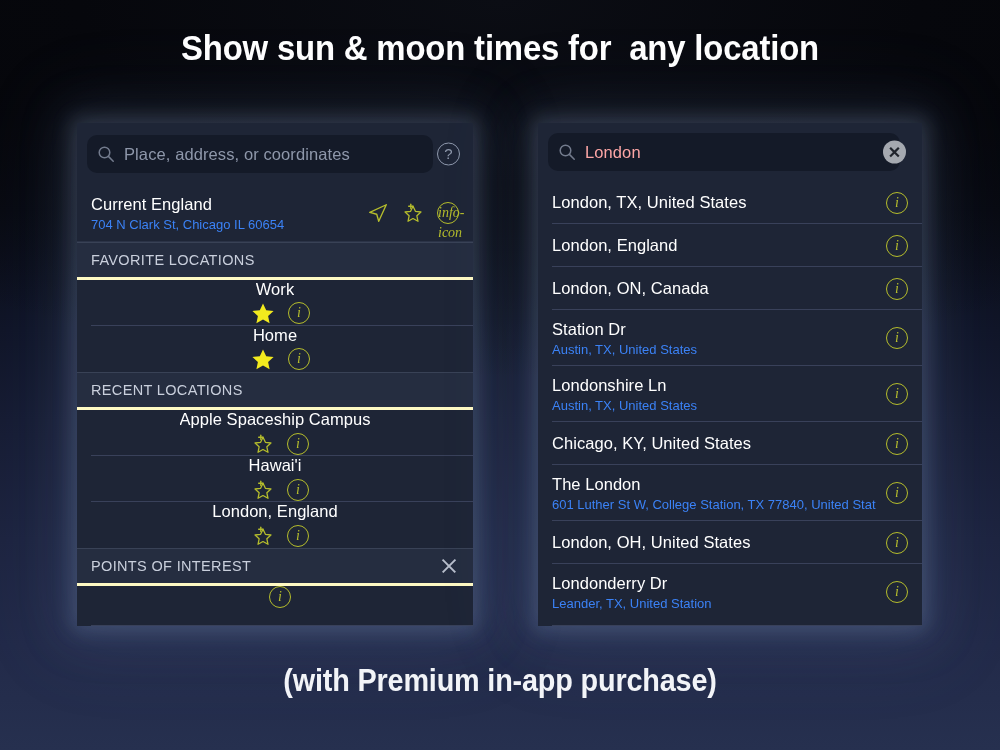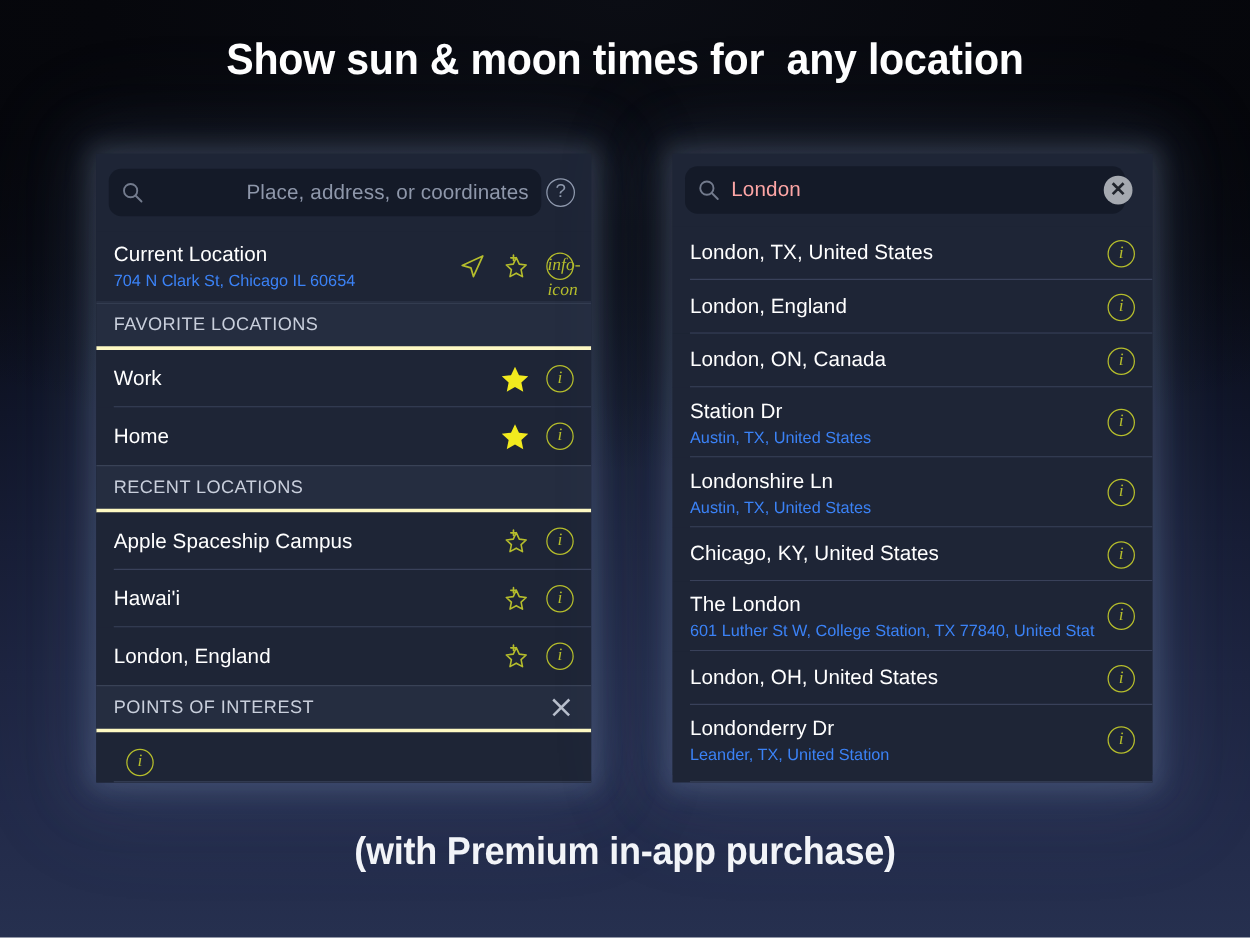--- a/index.html
+++ b/index.html
@@ -82,21 +82,21 @@
   .search-pill {
     position: relative;
     flex: 1;
     height: 38px;
     border-radius: 10px;
     background: #141a28;
     display: flex;
     align-items: center;
     padding: 0 10px;
   }
-  .panel-left .search-pill { margin-right: 30px; justify-content: space-between; }
+  .panel-left .search-pill { margin-right: 30px; }
   .panel-right .search-pill { margin-right: 12px; }
 
   .search-glyph {
     width: 18px; height: 18px;
     flex: 0 0 18px;
     margin-right: 9px;
     opacity: 0.78;
   }
   .search-glyph svg { display: block; }
 
@@ -202,21 +202,21 @@
     display: flex;
     align-items: center;
     gap: 12px;
     flex: 0 0 auto;
     margin-left: 10px;
   }
 
   
   .row-current { height: 57px; border-bottom: 1px solid #2b3347; }
   
-  .row-simple  { height: 46px; }
+  .row-simple  { height: 46px; flex-direction: column; }
   
   .row-r1 { height: 43px; }
   .row-r2 { height: 56px; }
 
   
   .ic { display: block; }
   .info-circle {
     width: 22px; height: 22px;
     border-radius: 50%;
     border: 1.4px solid #b5bd2c;
@@ -253,21 +253,21 @@
           <line x1="11.4" y1="11.4" x2="16.2" y2="16.2" stroke="#8e97aa" stroke-width="1.5" stroke-linecap="round"></line>
         </svg>
       </span>
       <span class="search-text">Place, address, or coordinates</span>
     </div>
     <div class="help-icon">?</div>
   </div>
 
   <div class="row row-current">
     <div class="row-text">
-      <div class="row-title">Current Location</div>
+      <div class="row-title">Current England</div>
       <div class="row-sub">704 N Clark St, Chicago IL 60654</div>
     </div>
     <div class="row-icons">
       <span class="nav-arrow">
         <svg class="ic" width="22" height="22" viewBox="0 0 24 24">
           <path d="M21 3 L3 11.3 L10.6 13.4 L12.8 21 Z" fill="none" stroke="#b5bd2c" stroke-width="1.5" stroke-linejoin="round"></path>
         </svg>
       </span>
       <span class="star-outline">
         <svg class="ic" width="24" height="24" viewBox="0 0 26 26">

